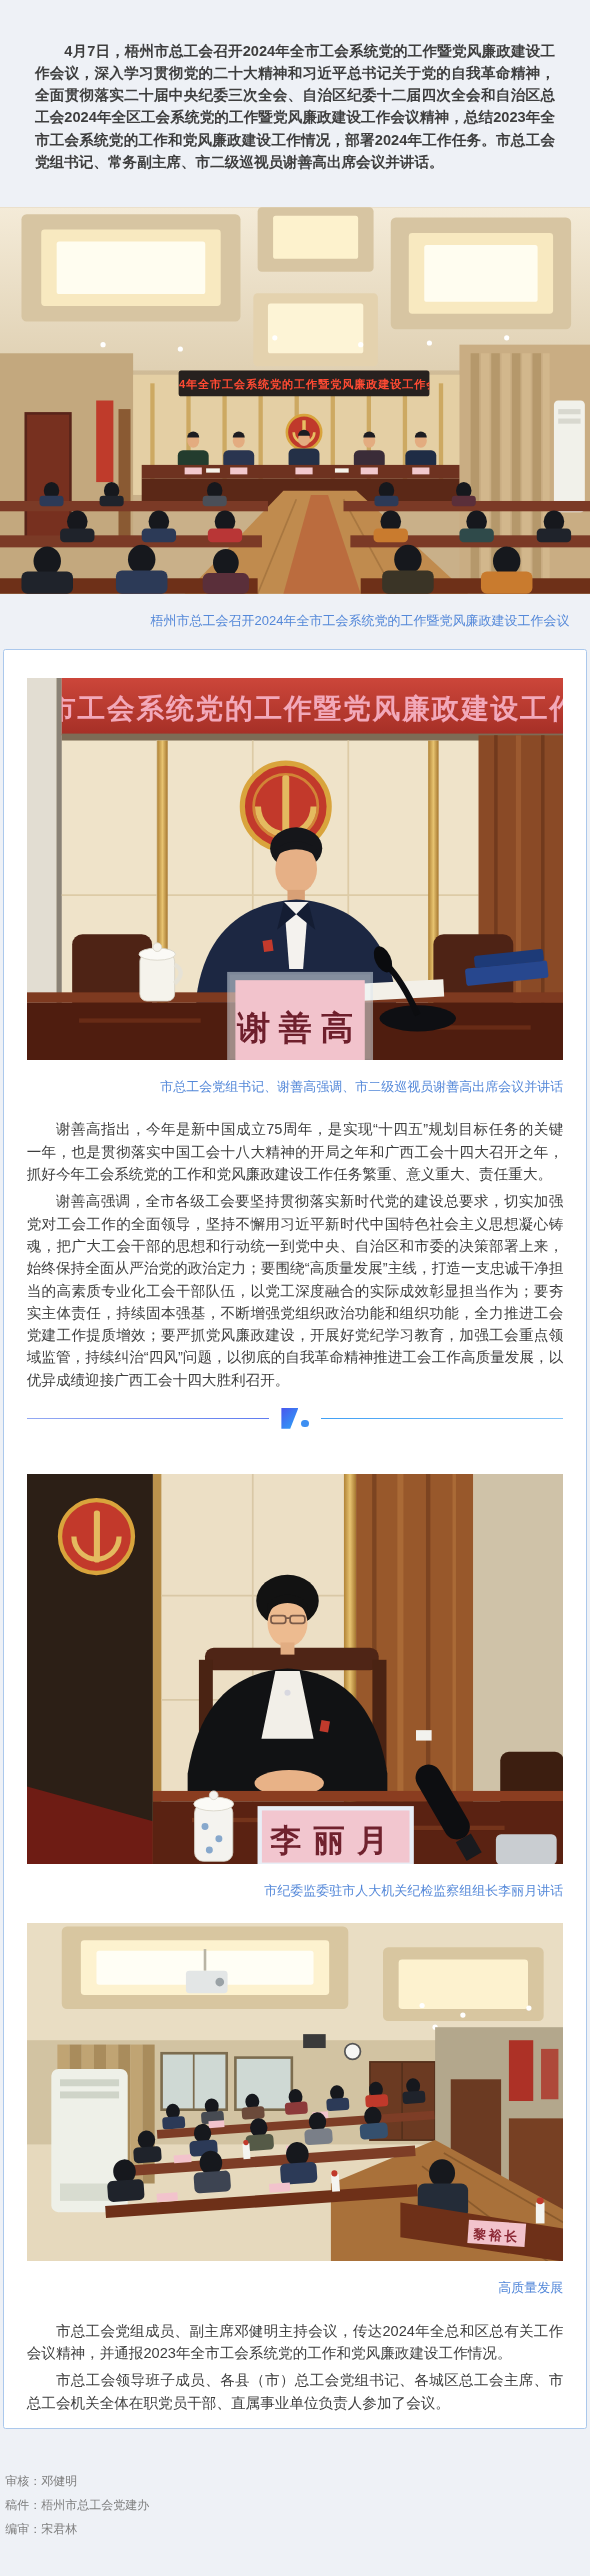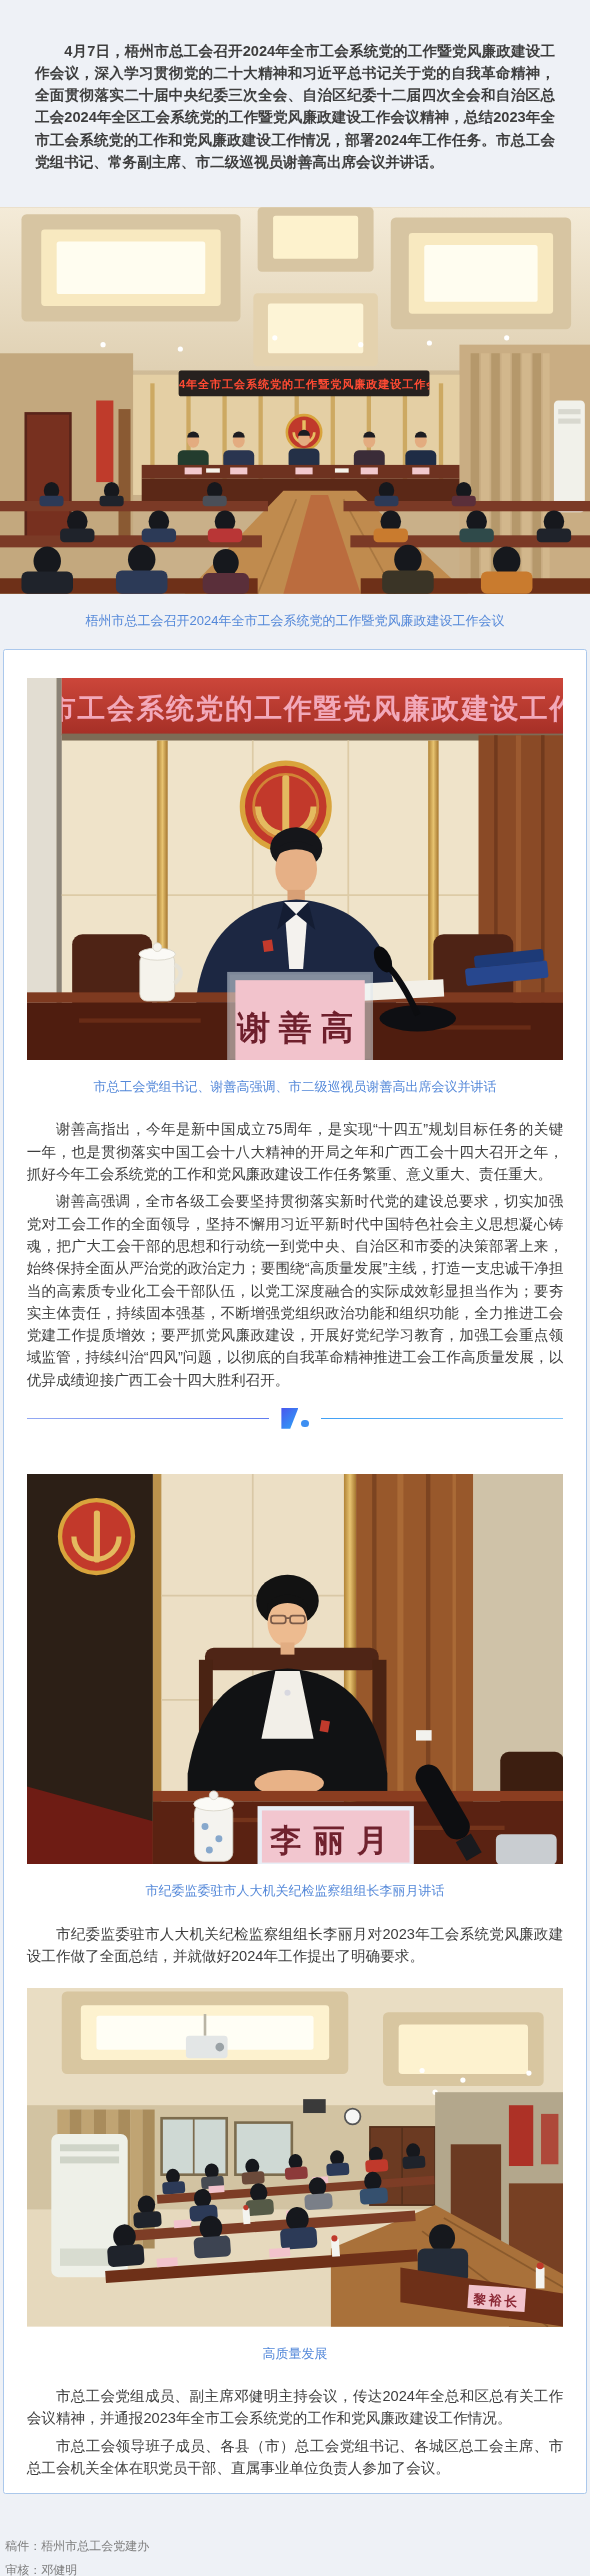--- a/index.html
+++ b/index.html
@@ -20,21 +20,21 @@
     margin:0 0 5.2px 0;
   }
   .top-text{padding:27.5px 23px 5.2px 23px;margin:12px;font-weight:bold;}
   figure{margin:0;padding:0;display:block;}
   .photo-full{margin-top:29px;}
   .photo-full svg{display:block;width:590px;height:387px;}
   .caption{
     color:#5488d9;
     font-size:13px;
     line-height:19px;
-    text-align:center;
+    text-align:right;
     margin:17px 20.6px 19px 20.6px;
   }
   .card{
     margin:0 3.4px;
     background:#ffffff;
     border:0.9px solid #abc8ec;
     border-radius:2.6px;
     padding:27.5px 22.3px 8.6px 22.3px;
   }
   .card .photo svg{display:block;width:100%;}
@@ -402,21 +402,20 @@
         </g>
         <g>
           <rect x="268" y="385" width="175" height="65" fill="#f2c6cf" stroke="#e8eef6" stroke-width="5"></rect>
           <text x="355" y="434" font-size="36" font-weight="bold" fill="#70222e" text-anchor="middle" letter-spacing="14">李丽月</text>
         </g>
       </svg>
     </figure>
 
     <div class="caption">市纪委监委驻市人大机关纪检监察组组长李丽月讲话</div>
 
-    <p class="body-text">市纪委监委驻市人大机关纪检监察组组长李丽月对2023年工会系统党风廉政建设工作做了全面总结，并就做好2024年工作提出了明确要求。</p>
 
     <figure class="photo photo-gap">
       <svg viewBox="0 0 618 390">
         <rect x="0" y="0" width="618" height="390" fill="#e6d9bd"></rect>
         <g>
           <rect x="0" y="0" width="618" height="135" fill="#e9ddc3"></rect>
           <rect x="40" y="4" width="330" height="95" rx="6" fill="#d8c6a0"></rect>
           <rect x="62" y="20" width="286" height="63" rx="4" fill="#fdf2cf"></rect>
           <rect x="80" y="32" width="250" height="39" rx="3" fill="#fffef5"></rect>
           <rect x="410" y="28" width="185" height="85" rx="6" fill="#d8c6a0"></rect>
@@ -531,20 +530,20 @@
     </figure>
 
     <div class="caption">高质量发展</div>
 
     <p class="body-text">市总工会党组成员、副主席邓健明主持会议，传达2024年全总和区总有关工作会议精神，并通报2023年全市工会系统党的工作和党风廉政建设工作情况。</p>
     <p class="body-text">市总工会领导班子成员、各县（市）总工会党组书记、各城区总工会主席、市总工会机关全体在职党员干部、直属事业单位负责人参加了会议。</p>
 
   </div>
 
   <div class="footer">
+    <div>审核：邓健明</div>
     <div>稿件：梧州市总工会党建办</div>
-    <div>审核：邓健明</div>
     <div>编审：宋君林</div>
 
   </div>
 
 </div>
 
 
 </body></html>

